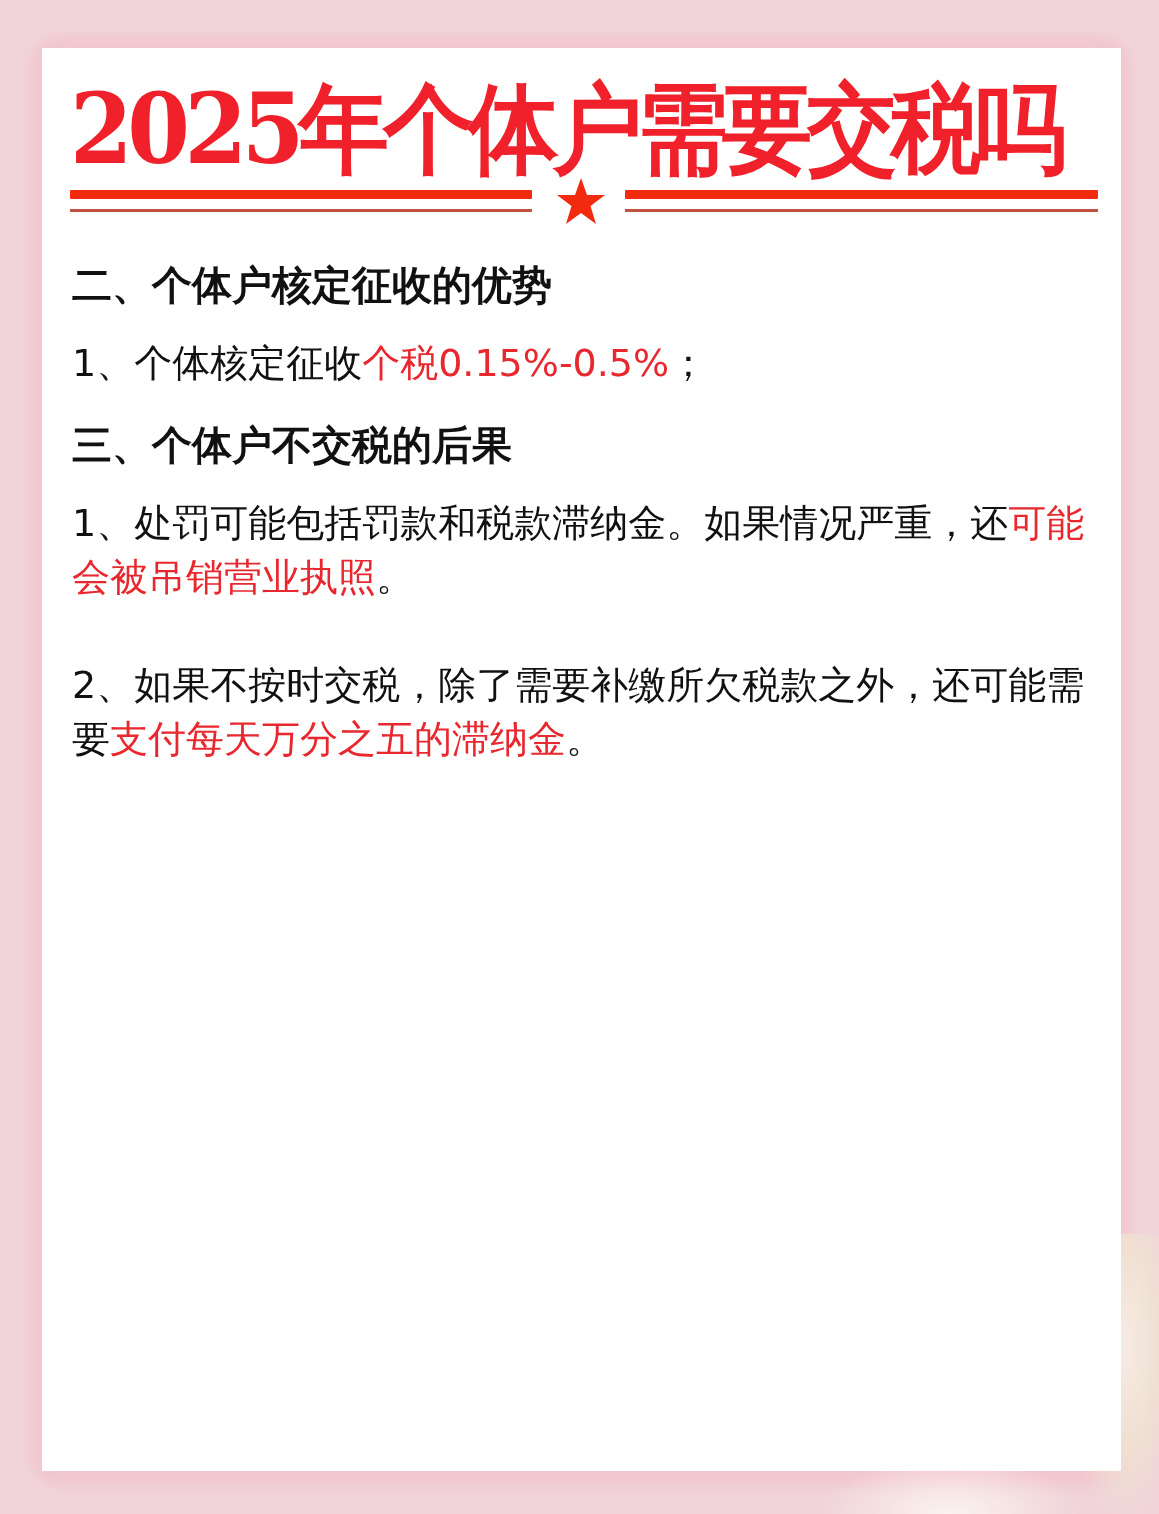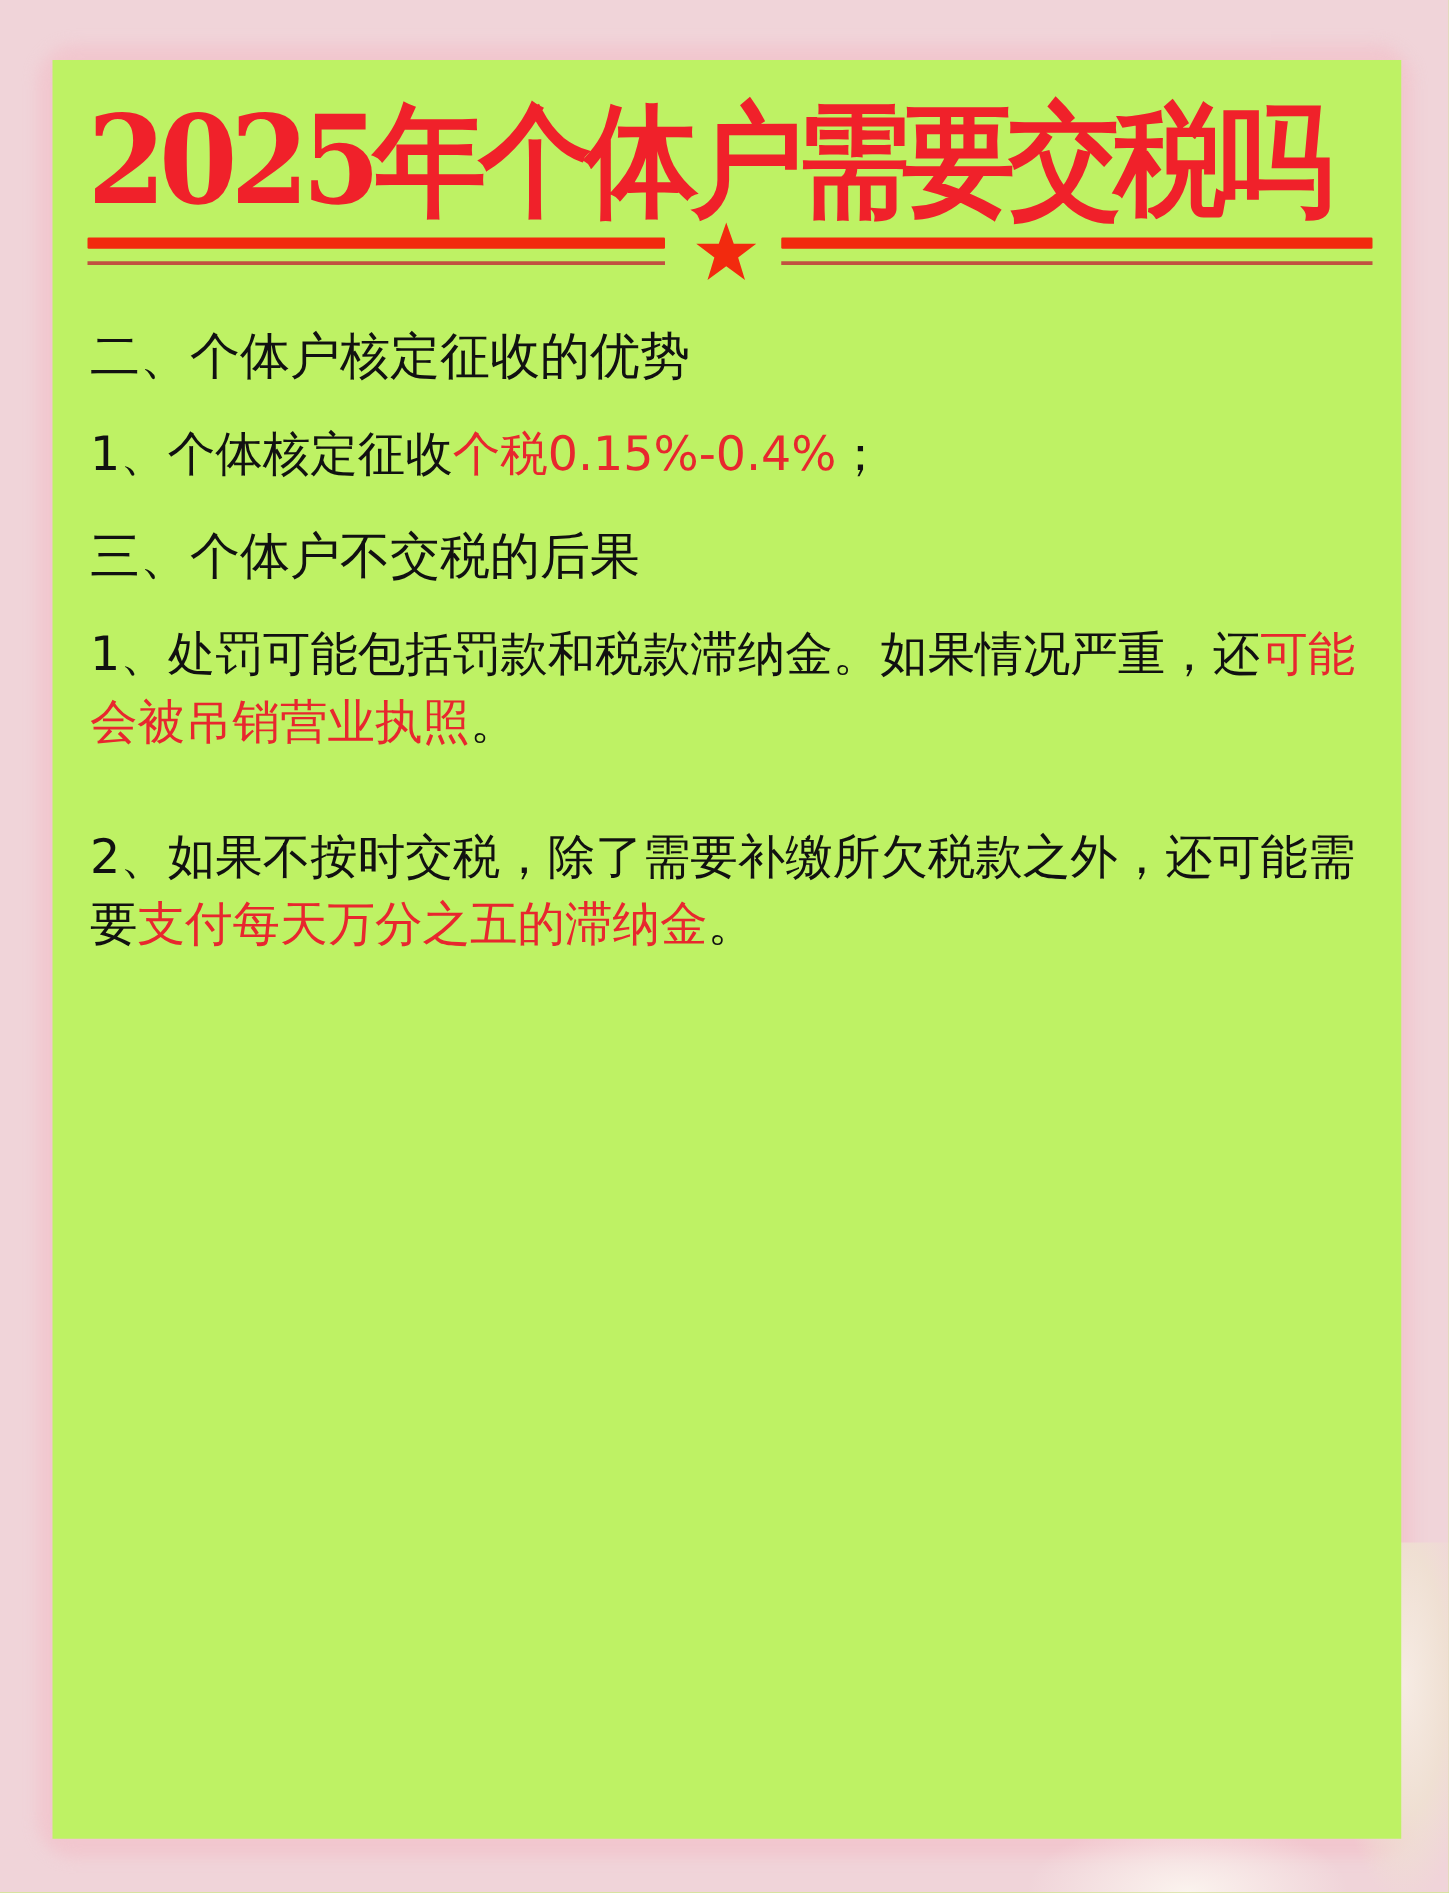--- a/index.html
+++ b/index.html
@@ -32,21 +32,21 @@
   .decor-petal {
     position: absolute;
     left: 820px; bottom: 0;
     width: 260px; height: 60px;
     background: radial-gradient(ellipse at 50% 100%, #fbf3ee 0%, rgba(240,212,217,0) 70%);
   }
   .card {
     position: absolute;
     left: 42px; top: 48px;
     width: 1079px; height: 1423px;
-    background: #bef264;
+    background: #ffffff;
   }
   .title {
     position: absolute;
     left: 28px; top: 26px;
     width: 1030px;
     margin: 0;
     font-family: "DejaVu Serif", "Liberation Serif", serif;
     font-weight: bold;
     font-size: 98px;
     line-height: 110px;
@@ -83,21 +83,21 @@
   .content {
     position: absolute;
     left: 30px; top: 210px;
     width: 1020px;
     font-size: 38px;
     line-height: 54px;
     color: #111111;
   }
   .section-heading {
     margin: 0;
-    font-weight: normal;
+    font-weight: bold;
     font-size: 40px;
     line-height: 54px;
     color: #111111;
   }
   .para {
     margin: 0;
   }
   .red { color: #e8272e; }
   .gap-s { height: 24px; }
   .gap-m { height: 28px; }
@@ -126,21 +126,21 @@
       <div class="thick"></div>
       <div class="thin"></div>
     </div>
   </div>
 
   <div class="content">
 
     <h2 class="section-heading">二、个体户核定征收的优势</h2>
     <div class="gap-s"></div>
 
-    <p class="para"><span>1、个体核定征收</span><span class="red">个税0.15%-0.4%</span><span>；</span></p>
+    <p class="para"><span>1、个体核定征收</span><span class="red">个税0.15%-0.5%</span><span>；</span></p>
 
 
 
 
 
     <div class="gap-m"></div>
     <h2 class="section-heading">三、个体户不交税的后果</h2>
     <div class="gap-s"></div>
 
     <p class="para"><span>1、处罚可能包括罚款和税款滞纳金。如果情况严重，还</span><span class="red">可能会被吊销营业执照</span><span>。</span></p>

